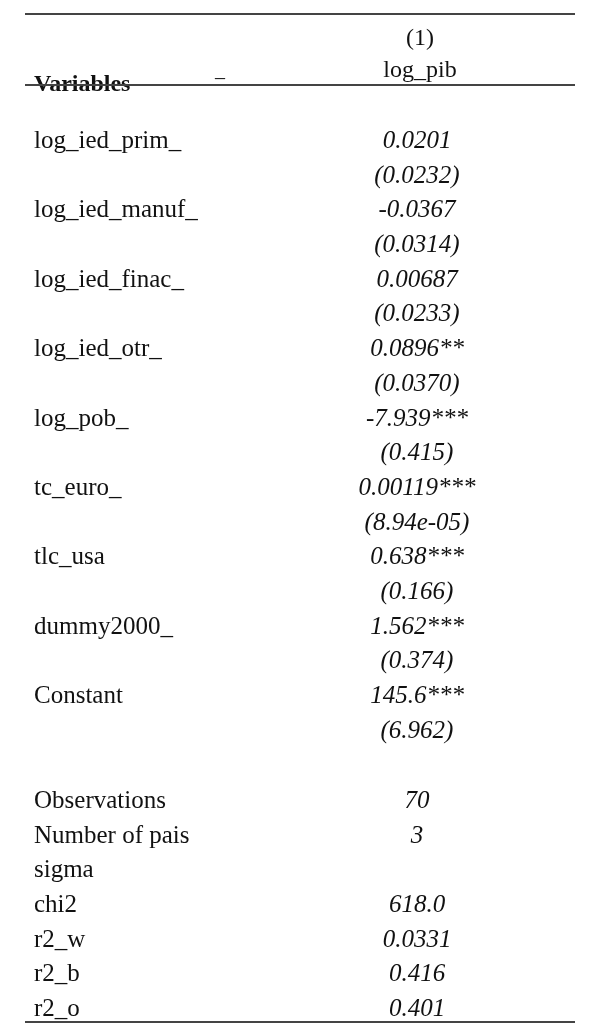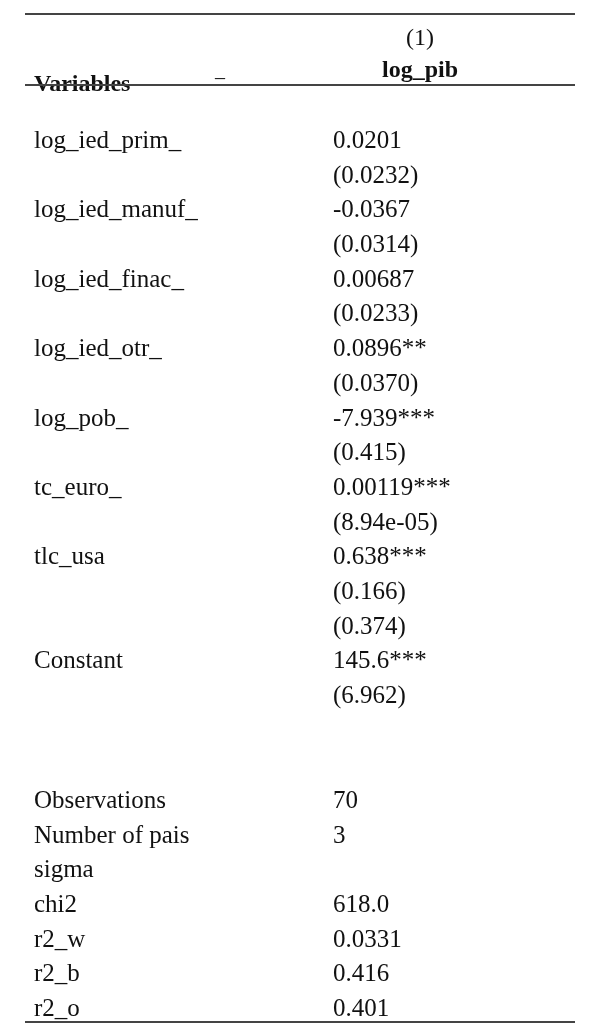--- a/index.html
+++ b/index.html
@@ -5,27 +5,27 @@
   html, body { margin: 0; padding: 0; background: #ffffff; }
   body { width: 600px; height: 1029px; position: relative; overflow: hidden;
          font-family: "Liberation Serif", "DejaVu Serif", serif; color: #111; }
   .rule { position: absolute; left: 25px; width: 550px; height: 2px; background: #444; }
   .rule.top { top: 13px; }
   .rule.mid { top: 84px; }
   .rule.bot { top: 1021px; }
   .hdr-num { position: absolute; top: 22px; left: 320px; width: 200px; text-align: center; font-size: 24px; line-height: 30px; }
   .hdr-var { position: absolute; top: 68px; left: 34px; font-size: 24px; font-weight: bold; line-height: 30px; }
   .hdr-dash { position: absolute; top: 54px; left: 215px; font-size: 20px; line-height: 30px; }
-  .hdr-dep { position: absolute; top: 54px; left: 320px; width: 200px; text-align: center; font-size: 24px; font-weight: bold; line-height: 30px; }
+  .hdr-dep { position: absolute; top: 54px; left: 320px; width: 200px; text-align: center; font-size: 24px; font-weight: normal; line-height: 30px; }
   .rows { position: absolute; left: 0; width: 500px; }
   .rows.coef { top: 123px; }
   .rows.stats { top: 783px; }
   .row { position: relative; height: 34.7px; font-size: 25px; line-height: 34.7px; }
   .row .lab { position: absolute; left: 34px; white-space: nowrap; }
-  .row .val { position: absolute; left: 333px; width: 200px; white-space: nowrap; }
+  .row .val { position: absolute; left: 317px; width: 200px; text-align: center; white-space: nowrap; font-style: italic; }
 </style>
 </head>
 <body>
 
 <div>
   <div class="rule top"></div>
   <div class="hdr-num">(1)</div>
   <div class="hdr-var">Variables</div>
   <div class="hdr-dash">_</div>
   <div class="hdr-dep">log_pib</div>
@@ -82,20 +82,24 @@
 
     <div class="row">
         <span class="lab">tlc_usa</span>
         <span class="val">0.638***</span>
       </div>
     <div class="row">
         <span class="val">(0.166)</span>
       </div>
 
     <div class="row">
+        <span class="lab">dummy2000_</span>
+        <span class="val">1.562***</span>
+      </div>
+    <div class="row">
         <span class="val">(0.374)</span>
       </div>
 
     <div class="row">
         <span class="lab">Constant</span>
         <span class="val">145.6***</span>
       </div>
     <div class="row">
         <span class="val">(6.962)</span>
       </div>

